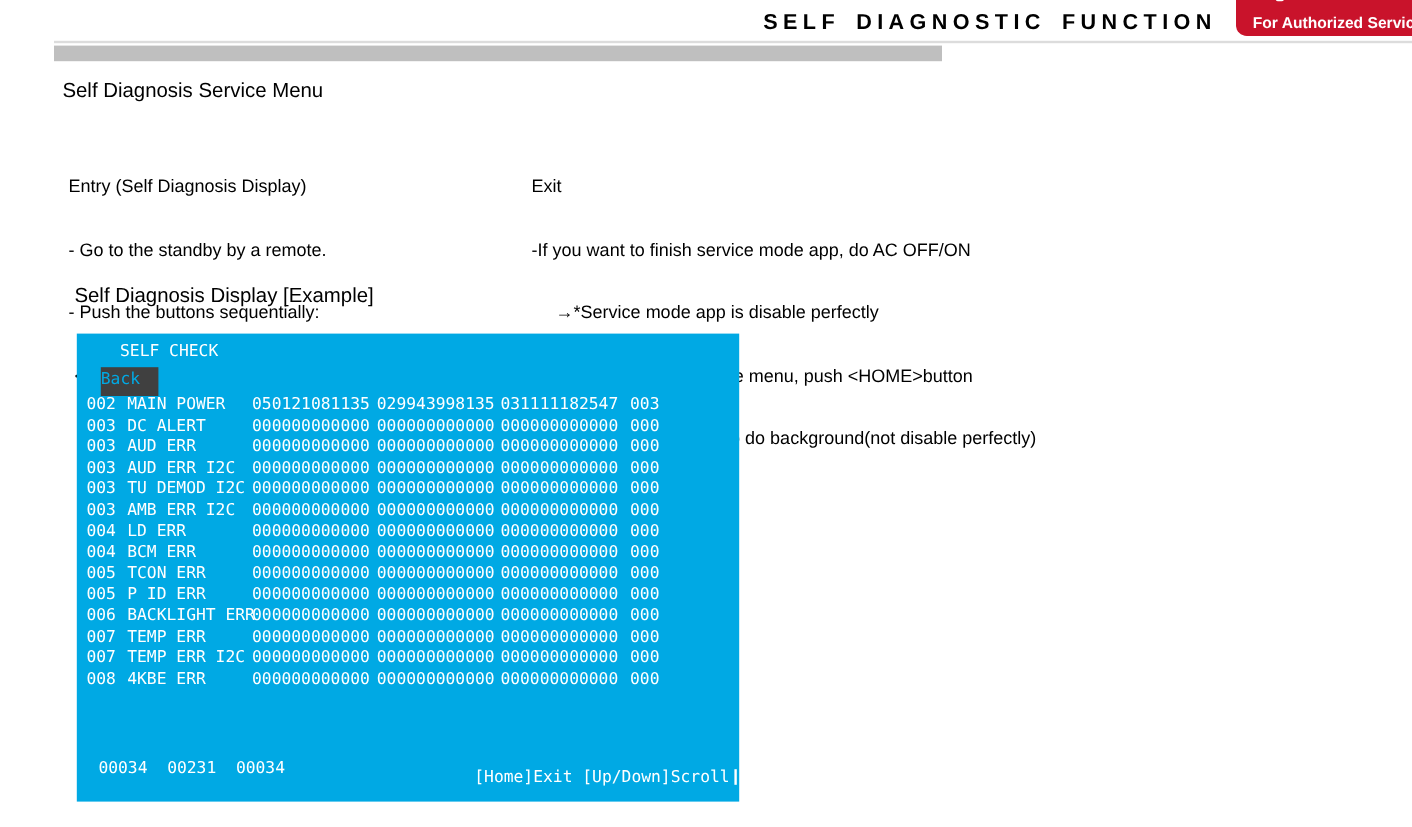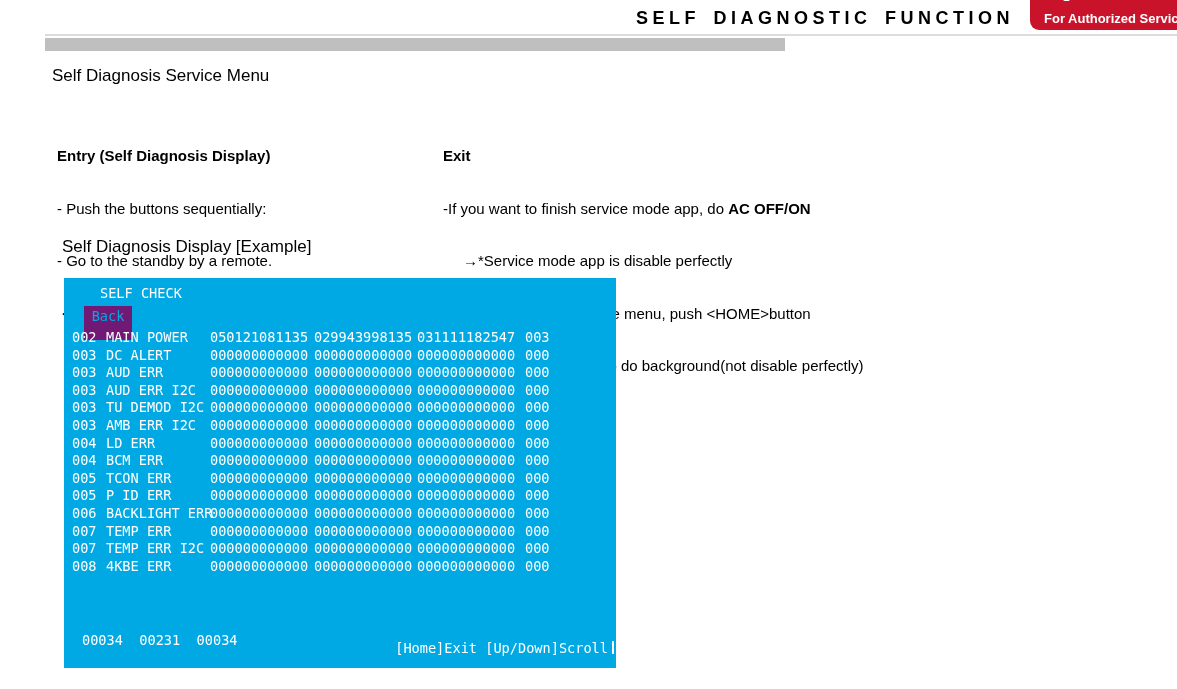--- a/index.html
+++ b/index.html
@@ -18,33 +18,33 @@
                 background:#fff; border-radius:0 0 2px 2px; }
 
   .rule-thin { position:absolute; left:45px; top:34px; width:1132px; height:2px; background:#DCDCDC; }
   .rule-bar  { position:absolute; left:45px; top:38px; width:740px; height:13px; background:#BFBFBF; }
 
   .section-title { position:absolute; left:52px; top:66px; font-size:17px; }
 
   .instr { position:absolute; top:112px; font-size:15px; line-height:17.5px; white-space:pre; }
   .instr-entry { left:57px; }
   .instr-exit  { left:443px; }
-  .instr .bold { font-weight:bold; }
+  .instr .bold { font-weight:normal; }
   .ind-5  { padding-left:5px; }
   .ind-20 { padding-left:20px; }
   .ind-32 { padding-left:32px; }
 
   .example-title { position:absolute; left:62px; top:237px; font-size:17px;text-align:right; }
 
   .diag { position:absolute; left:64px; top:278px; width:552px; height:390px;
           background:#00A9E4; color:#fff;
           font-family:"DejaVu Sans Mono", monospace; font-size:13.6px; }
   .diag-title { position:absolute; left:36px; top:7px; }
-  .back-btn { position:absolute; left:20px; top:28px; width:48px; height:34px;
-              background:#701a75; color:#00A9E4; text-align:center; line-height:20px; }
+  .back-btn { position:absolute; left:20px; top:28px; width:48px; height:24px;
+              background:#404040; color:#00A9E4; line-height:20px; }
   .diag-table { position:absolute; left:0; top:51px; width:100%; padding-left:8px; }
   .diag-row { display:flex; line-height:17.6px; white-space:pre; }
   .c-code { width:34px; }
   .c-name { width:104px; }
   .c-v1 { width:104px; }
   .c-v2 { width:103px; }
   .c-v3 { width:108px; }
   .c-cnt { flex:1; }
   .diag-counters { position:absolute; left:18px; top:354px; white-space:pre; }
   .diag-help { position:absolute; right:8px; top:362px; white-space:pre; }
@@ -62,22 +62,22 @@
     <span class="badge-text">For Authorized Servic</span>
   </div>
 
   <div class="rule-thin"></div>
   <div class="rule-bar"></div>
 
   <div class="section-title">Self Diagnosis Service Menu</div>
 
   <div class="instr instr-entry">
     <div class="bold">Entry (Self Diagnosis Display)</div>
+    <div>- Go to the standby by a remote.</div>
     <div>- Push the buttons sequentially:</div>
-    <div>- Go to the standby by a remote.</div>
     <div class="ind-5">&lt;Display&gt;&lt;5&gt;&lt;Vol-&gt;&lt;Power&gt;</div>
   </div>
 
   <div class="instr instr-exit">
     <div class="bold">Exit</div>
     <div><span>-If you want to finish service mode app, do </span><span class="bold">AC OFF/ON</span></div>
     <div class="ind-20">→*Service mode app is disable perfectly</div>
     <div>-If you want to move home menu, push &lt;HOME&gt;button</div>
     <div class="ind-32">→*Service mode app do background(not disable perfectly)</div>
   </div>

